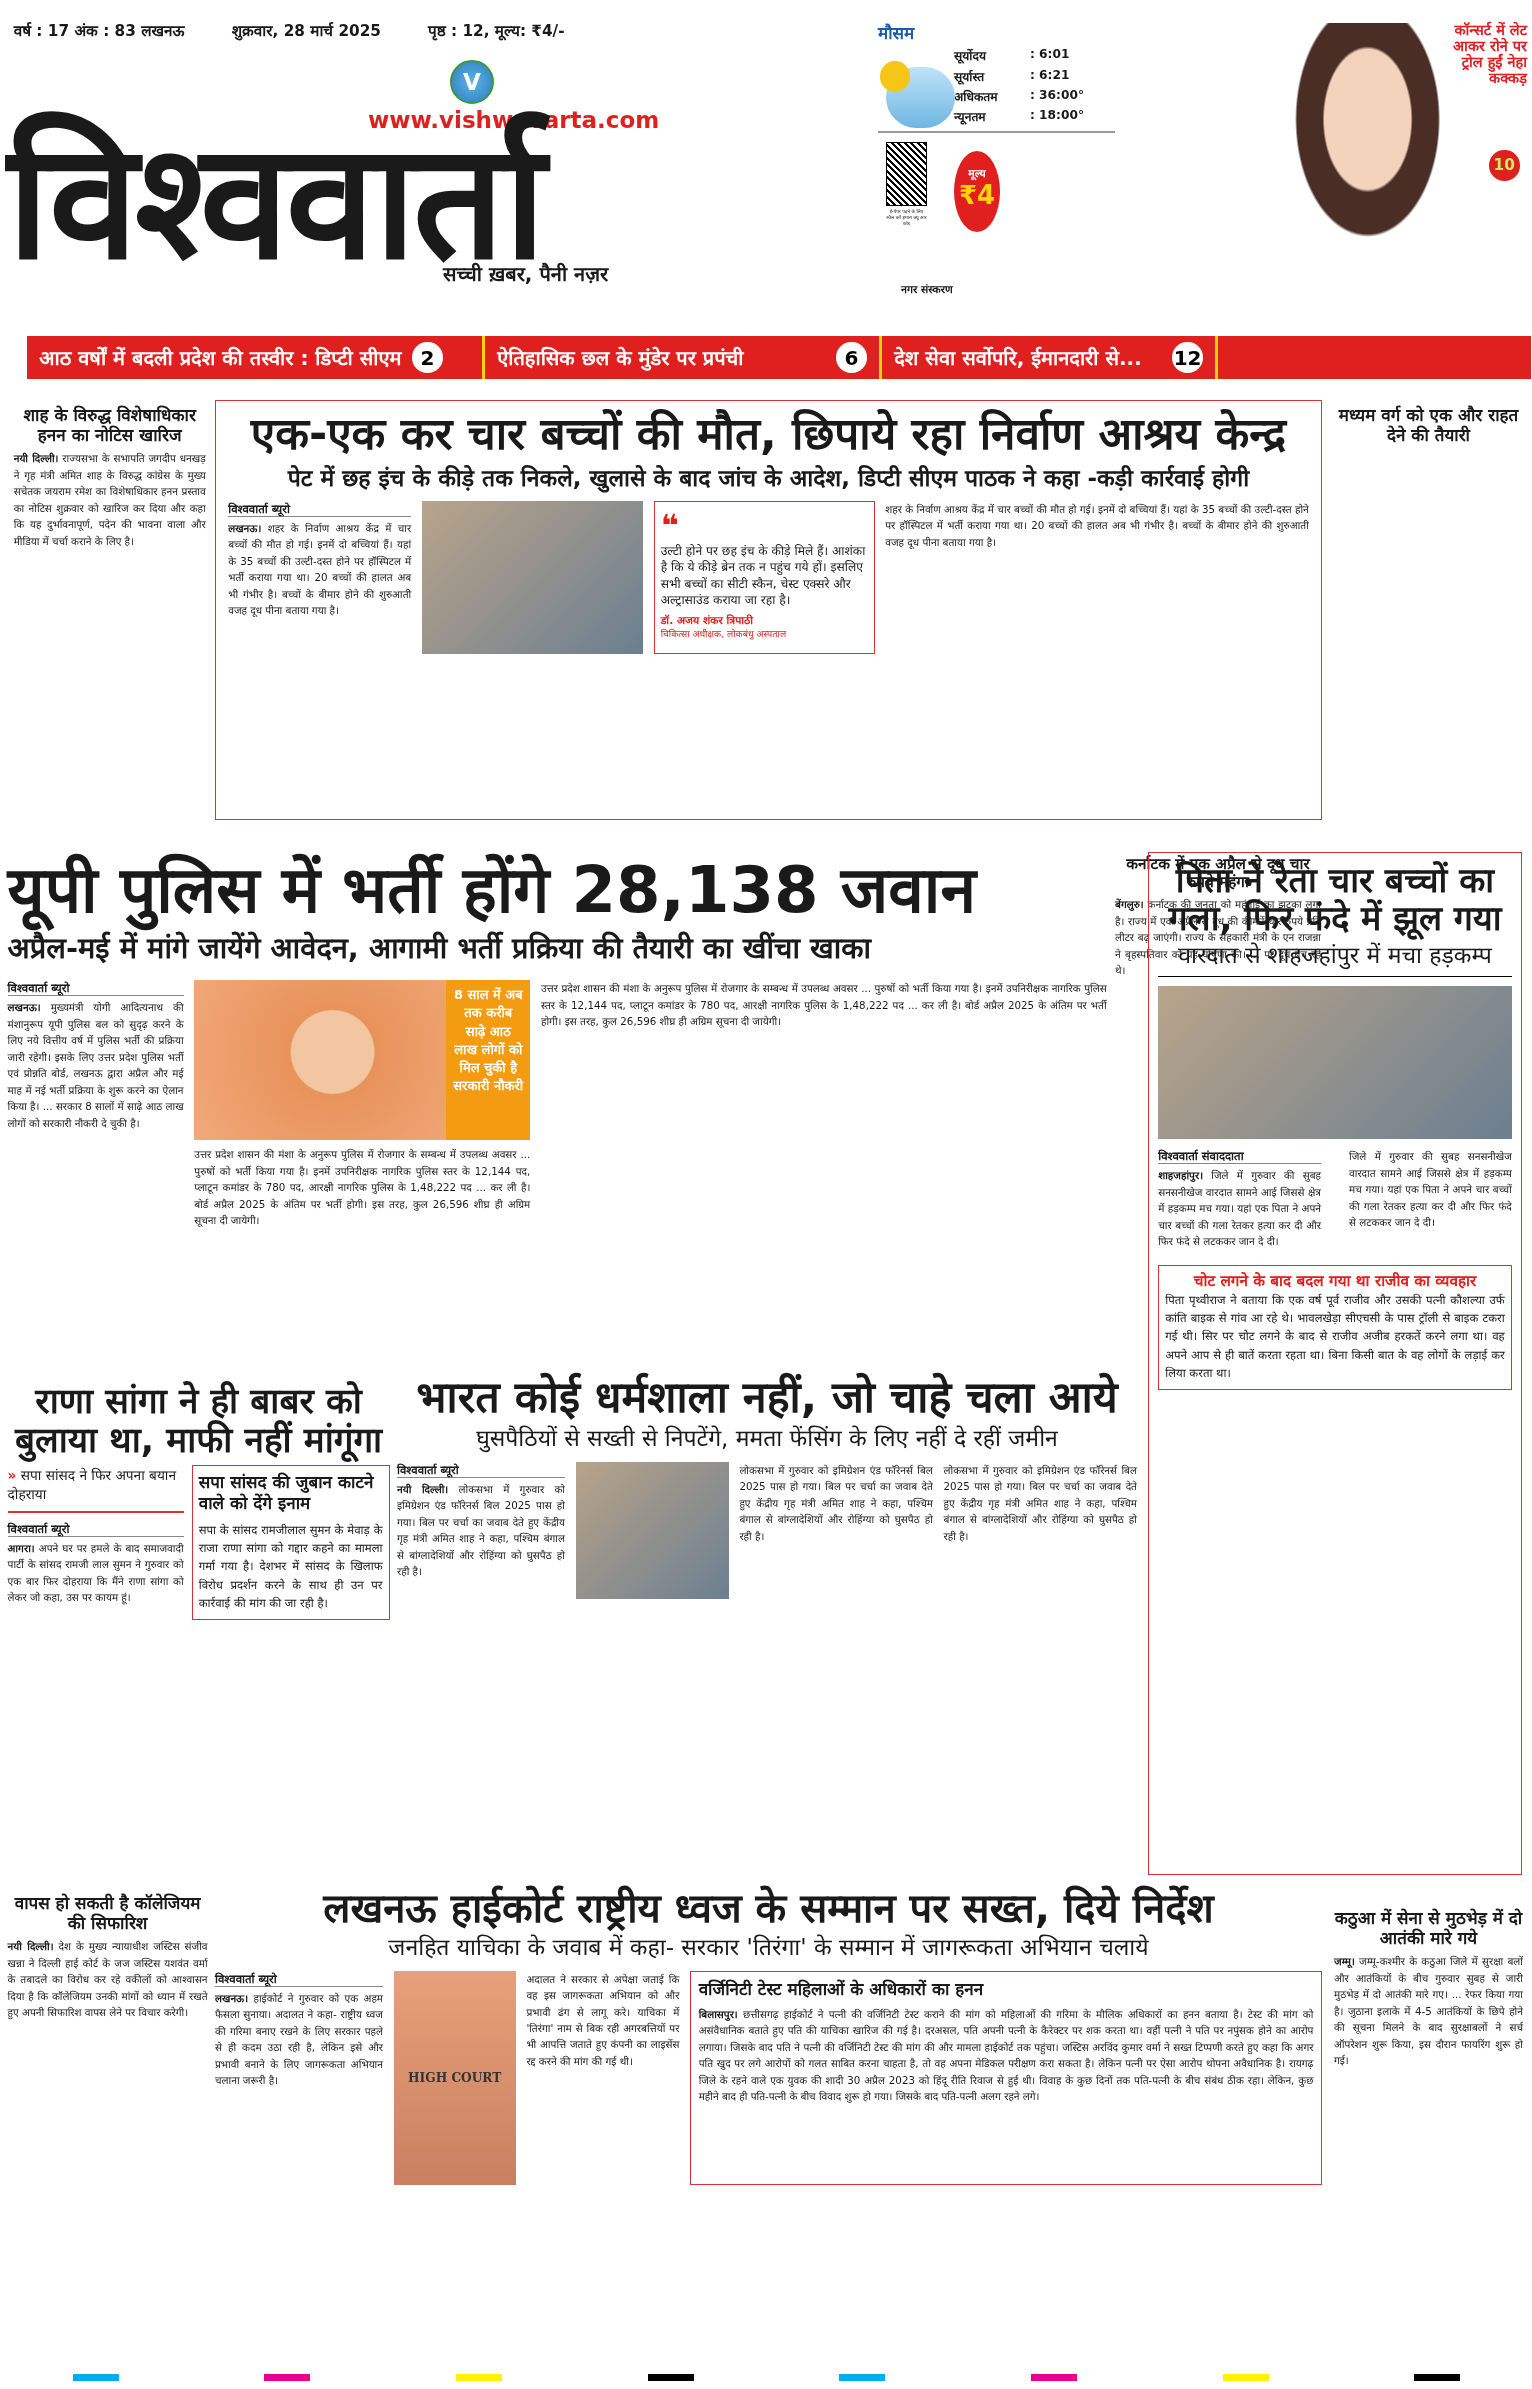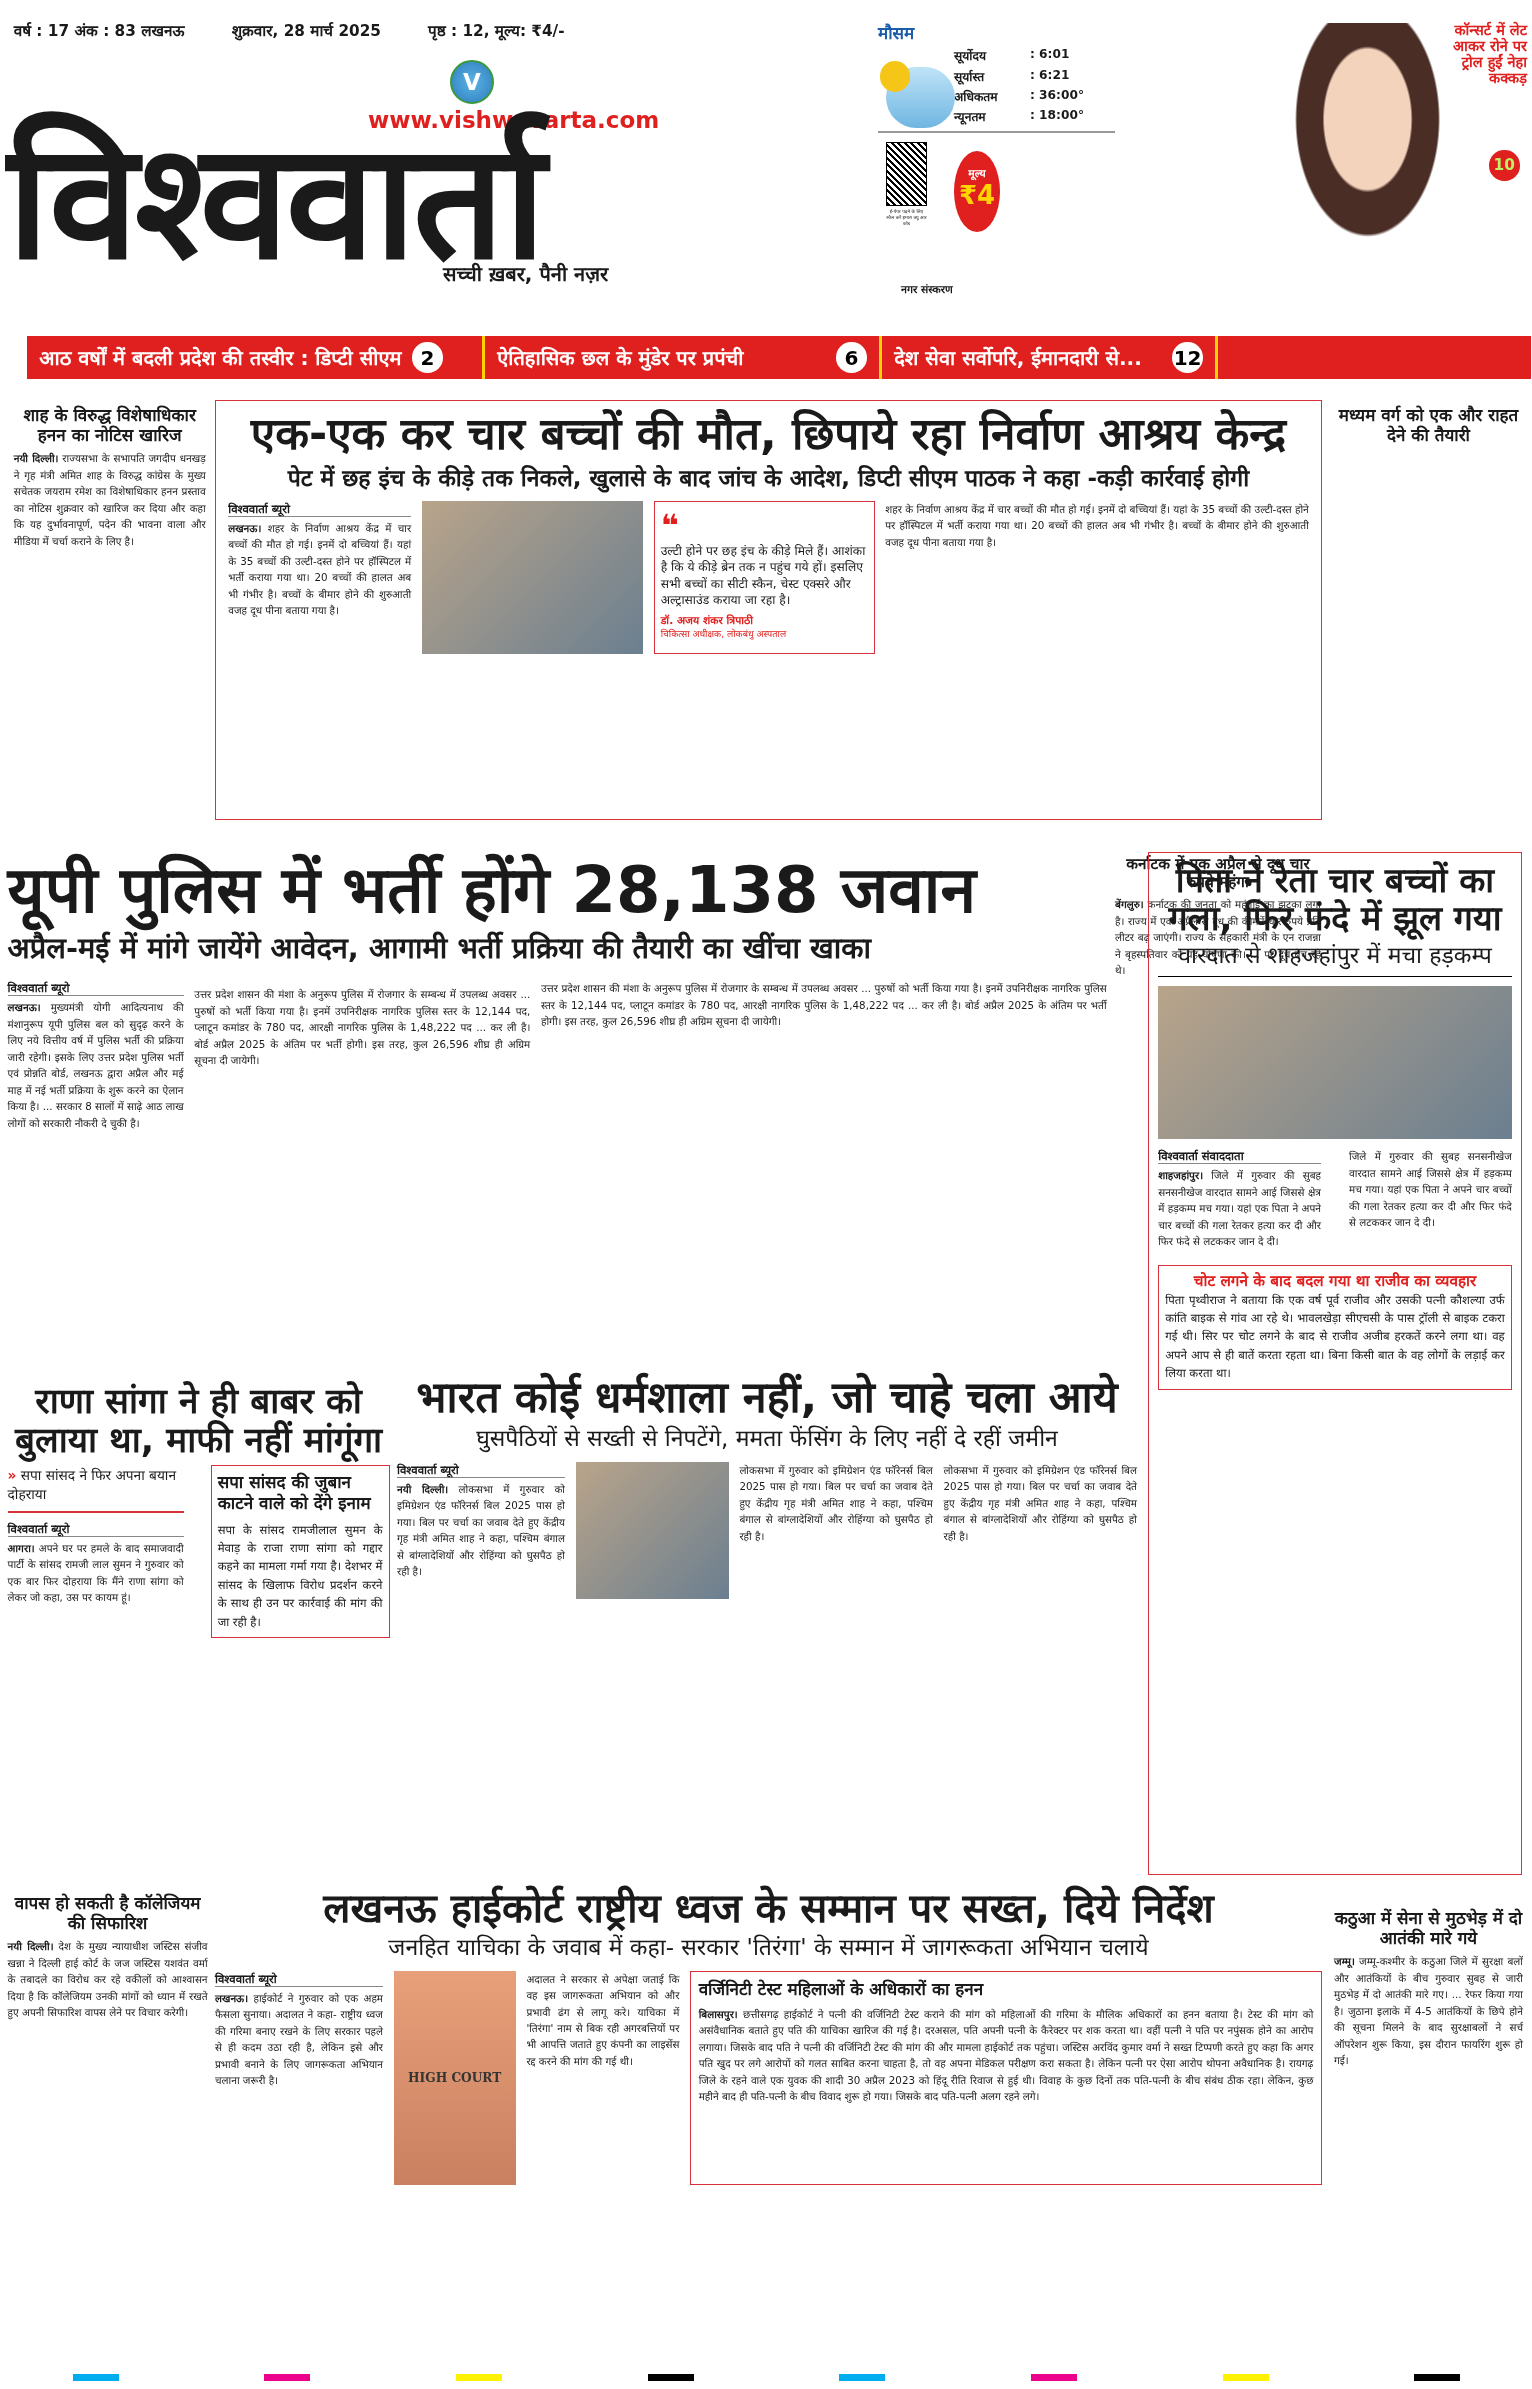--- a/index.html
+++ b/index.html
@@ -139,20 +139,24 @@
 
 <div class="abs" style="top:855px;left:7.6px;width:1099px">
   <div class="h1" style="font-size:64px;text-align:left">यूपी पुलिस में भर्ती होंगे 28,138 जवान</div>
   <div class="h1" style="font-size:29px;text-align:left;margin-top:7.6px">अप्रैल-मई में मांगे जायेंगे आवेदन, आगामी भर्ती प्रक्रिया की तैयारी का खींचा खाका</div>
   <div style="display:flex;gap:10.7px;margin-top:15.3px">
     <div style="width:176px">
       <div class="byline">विश्ववार्ता ब्यूरो</div>
       <p class="body"><b>लखनऊ।</b> <span>मुख्यमंत्री योगी आदित्यनाथ की मंशानुरूप यूपी पुलिस बल को सुदृढ़ करने के लिए नये वित्तीय वर्ष में पुलिस भर्ती की प्रक्रिया जारी रहेगी। इसके लिए उत्तर प्रदेश पुलिस भर्ती एवं प्रोन्नति बोर्ड, लखनऊ द्वारा अप्रैल और मई माह में नई भर्ती प्रक्रिया के शुरू करने का ऐलान किया है। ... सरकार 8 सालों में साढ़े आठ लाख लोगों को सरकारी नौकरी दे चुकी है।</span></p>
     </div>
     <div style="width:336px">
+      <div style="display:flex;height:160px">
+        <div style="flex:1;background:radial-gradient(circle at 55% 45%,#f2c6a0 0 25%,#e8935b 26%,#f1a97a)"></div>
+        <div class="orange-box" style="width:84px">8 साल में अब तक करीब साढ़े आठ लाख लोगों को मिल चुकी है सरकारी नौकरी</div>
+      </div>
       <p class="body" style="margin-top:6.1px">उत्तर प्रदेश शासन की मंशा के अनुरूप पुलिस में रोजगार के सम्बन्ध में उपलब्ध अवसर ... पुरुषों को भर्ती किया गया है। इनमें उपनिरीक्षक नागरिक पुलिस स्तर के 12,144 पद, प्लाटून कमांडर के 780 पद, आरक्षी नागरिक पुलिस के 1,48,222 पद ... कर ली है। बोर्ड अप्रैल 2025 के अंतिम पर भर्ती होगी। इस तरह, कुल 26,596 शीघ्र ही अग्रिम सूचना दी जायेगी।</p>
     </div>
     <div style="flex:1">
         <p class="body">उत्तर प्रदेश शासन की मंशा के अनुरूप पुलिस में रोजगार के सम्बन्ध में उपलब्ध अवसर ... पुरुषों को भर्ती किया गया है। इनमें उपनिरीक्षक नागरिक पुलिस स्तर के 12,144 पद, प्लाटून कमांडर के 780 पद, आरक्षी नागरिक पुलिस के 1,48,222 पद ... कर ली है। बोर्ड अप्रैल 2025 के अंतिम पर भर्ती होगी। इस तरह, कुल 26,596 शीघ्र ही अग्रिम सूचना दी जायेगी।</p>
       </div>
   </div>
 </div>
 
 <div class="abs" style="top:855px;left:1115px;width:206px">
   <div class="col-h" style="font-size:15.3px">कर्नाटक में एक अप्रैल से दूध चार रुपये महंगा</div>
@@ -173,21 +177,21 @@
       </div>
   </div>
   <div class="box" style="margin-top:15.3px;padding:6.1px">
     <div class="col-h" style="font-size:15.3px;color:#e0201f">चोट लगने के बाद बदल गया था राजीव का व्यवहार</div>
     <p class="body" style="font-size:11.5px">पिता पृथ्वीराज ने बताया कि एक वर्ष पूर्व राजीव और उसकी पत्नी कौशल्या उर्फ कांति बाइक से गांव आ रहे थे। भावलखेड़ा सीएचसी के पास ट्रॉली से बाइक टकरा गई थी। सिर पर चोट लगने के बाद से राजीव अजीब हरकतें करने लगा था। वह अपने आप से ही बातें करता रहता था। बिना किसी बात के वह लोगों के लड़ाई कर लिया करता था।</p>
   </div>
 </div>
 
 <div class="abs" style="top:1382px;left:7.6px;width:382px">
   <div class="h1" style="font-size:35px">राणा सांगा ने ही बाबर को बुलाया था, माफी नहीं मांगूंगा</div>
-  <div style="display:flex;gap:27px;margin-top:6.1px">
+  <div style="display:flex;gap:8px;margin-top:6.1px">
     <div style="width:176px">
       <p style="font-size:13.7px"><span style="color:#e0201f;font-weight:bold">»</span> <span>सपा सांसद ने फिर अपना बयान दोहराया</span></p>
       <div style="height:2.3px;background:#d9313a;margin:7.6px 0"></div>
       <div class="byline">विश्ववार्ता ब्यूरो</div>
       <p class="body"><b>आगरा।</b> <span>अपने घर पर हमले के बाद समाजवादी पार्टी के सांसद रामजी लाल सुमन ने गुरुवार को एक बार फिर दोहराया कि मैंने राणा सांगा को लेकर जो कहा, उस पर कायम हूं।</span></p>
     </div>
     <div class="box" style="flex:1;padding:6.1px">
       <div class="col-h" style="font-size:17px;text-align:left">सपा सांसद की जुबान काटने वाले को देंगे इनाम</div>
       <p class="body" style="font-size:11.5px;margin-top:7.6px">सपा के सांसद रामजीलाल सुमन के मेवाड़ के राजा राणा सांगा को गद्दार कहने का मामला गर्मा गया है। देशभर में सांसद के खिलाफ विरोध प्रदर्शन करने के साथ ही उन पर कार्रवाई की मांग की जा रही है।</p>
     </div>

